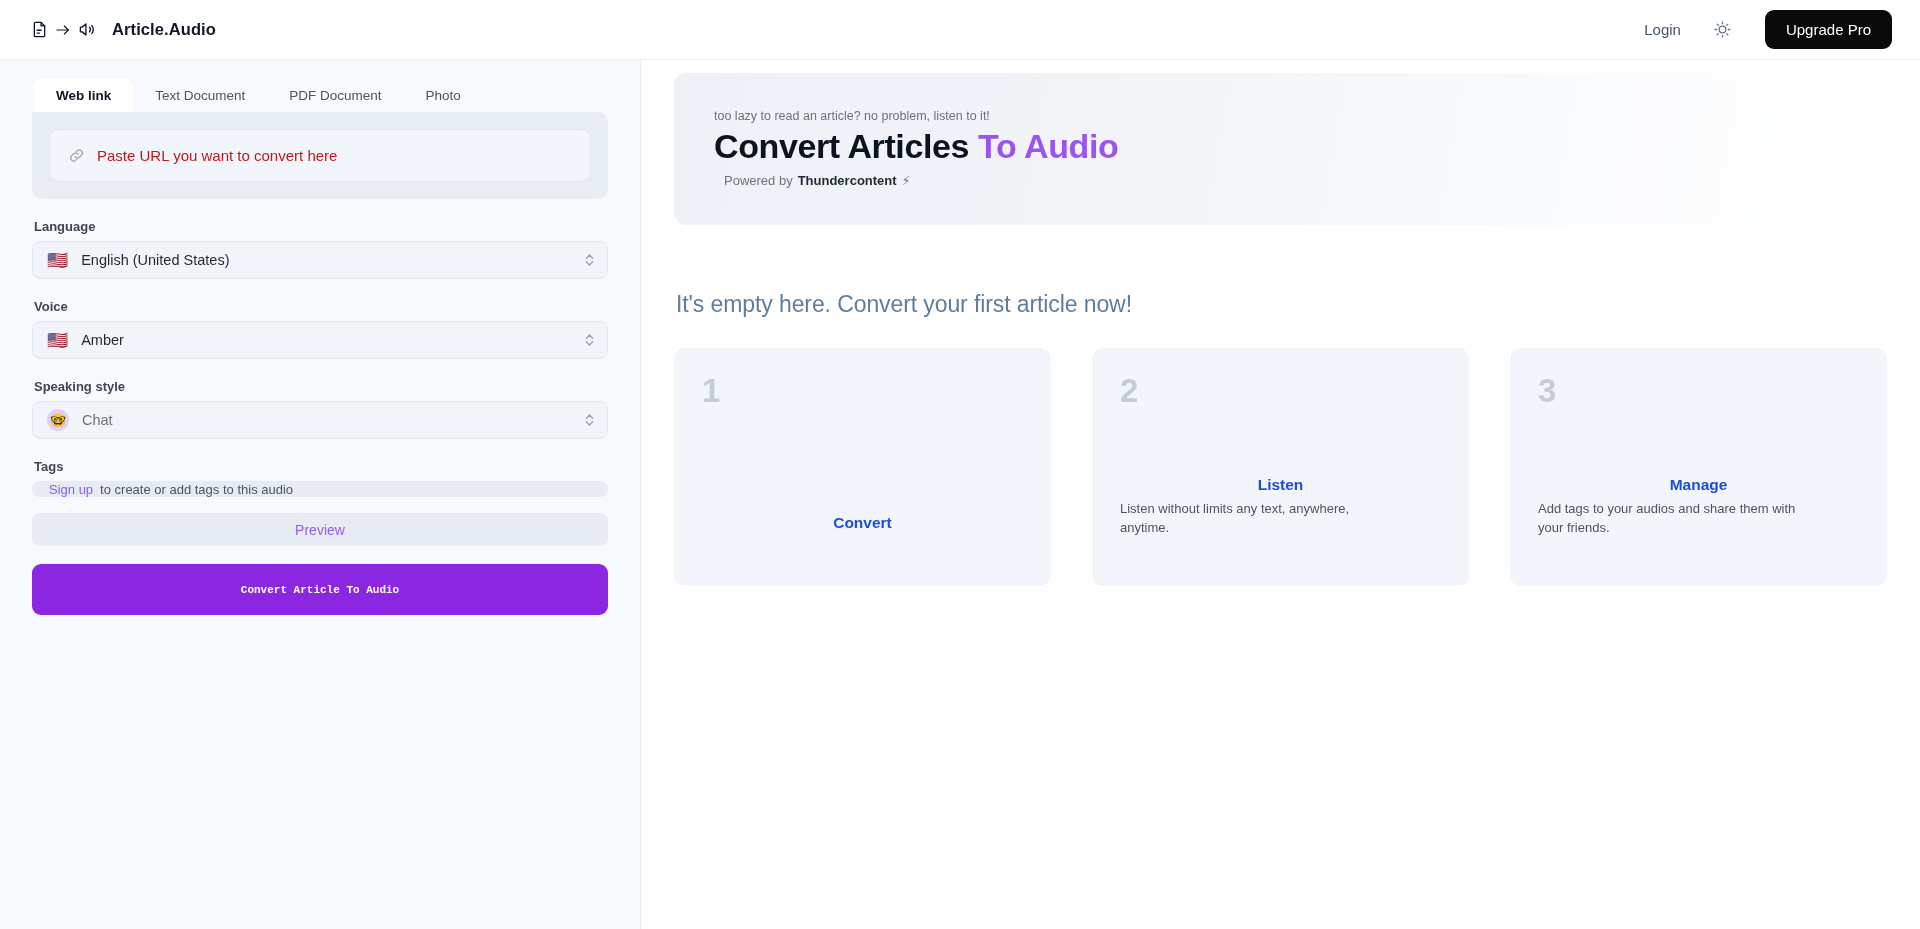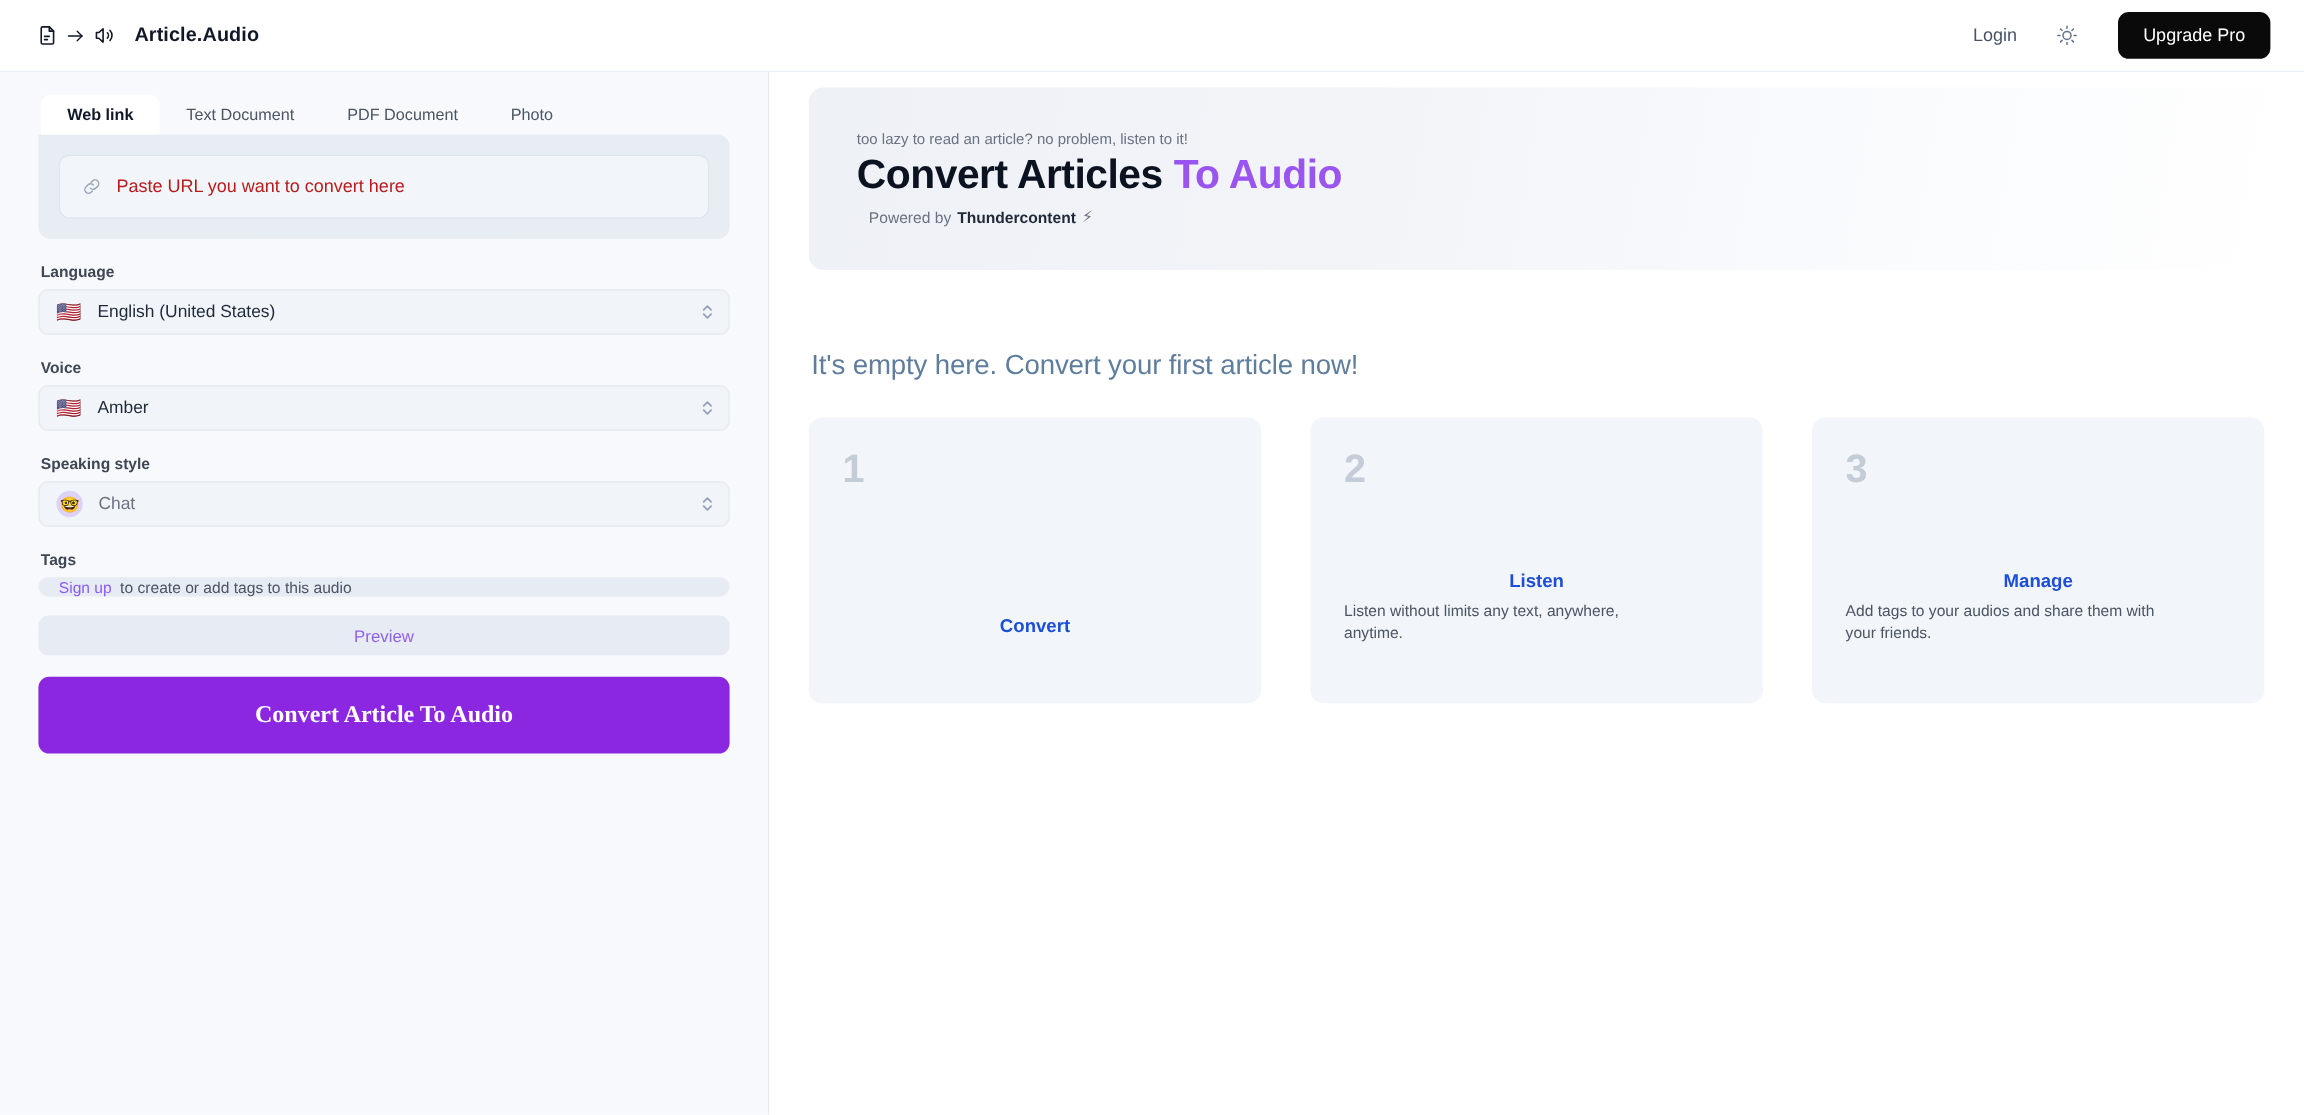--- a/index.html
+++ b/index.html
@@ -219,29 +219,29 @@
     color: #9061e8;
     border: none;
     border-radius: 8px;
     font-size: 14px;
     cursor: pointer;
     font-family: inherit;
   }
   .convert-btn {
     margin-top: 18px;
     width: 100%;
-    height: 64px;
+    height: 51px;
     background: #8b27e0;
     color: #ffffff;
     border: none;
     border-radius: 9px;
-    font-size: 20px;
+    font-size: 11px;
     font-weight: 700;
     cursor: pointer;
-    font-family: Liberation Serif, serif;
+    font-family: Liberation Mono, monospace;
   }
 
   
   .main {
     flex: 1;
     height: 869px;
     background: #ffffff;
     padding: 13px 0 0 33px;
     overflow: hidden;
   }

